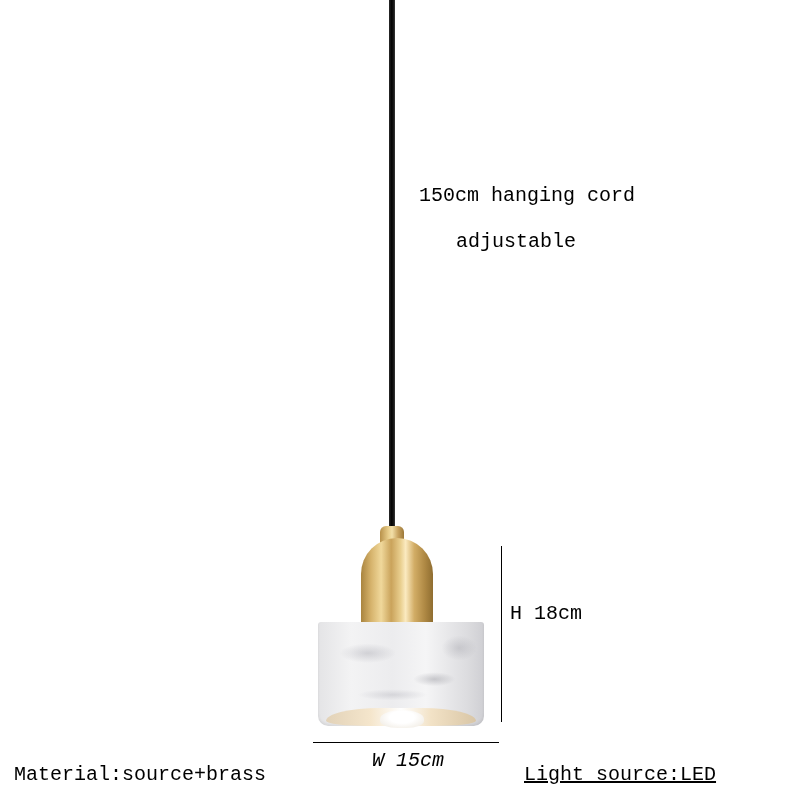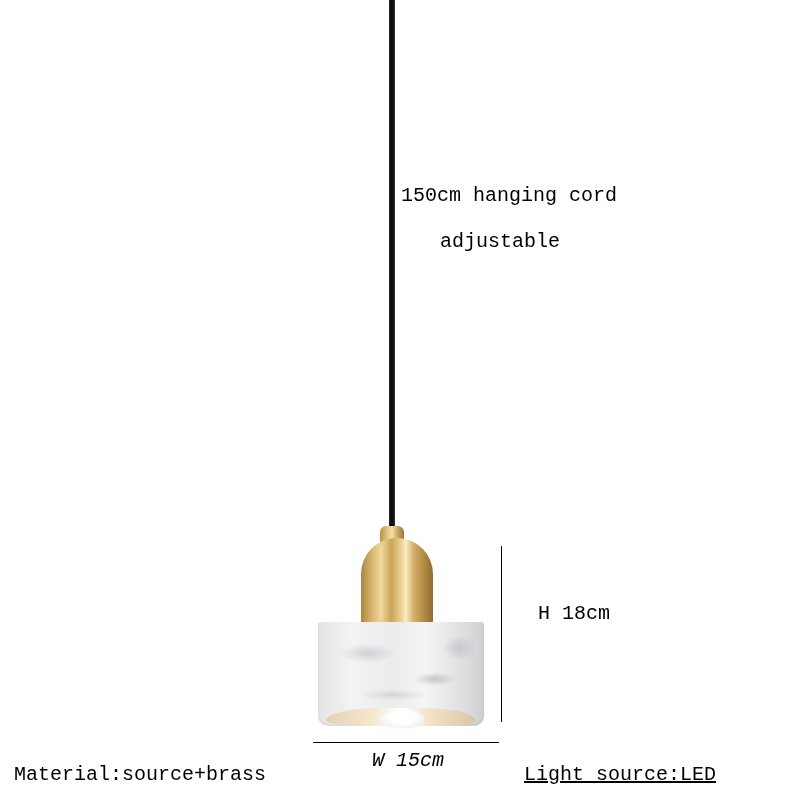--- a/index.html
+++ b/index.html
@@ -24,23 +24,23 @@
 </head>
 <body>
 
 <div class="abs cord"></div>
 <div class="abs collar"></div>
 <div class="abs cap"></div>
 <div class="abs shade"></div>
 <div class="abs shade-bottom"></div>
 <div class="abs bulb"></div>
 
-<div class="abs label" style="left:401px; top:184px;">150cm hanging cord</div>
-<div class="abs label" style="left:440px; top:230px;">adjustable</div>
+<div class="abs label" style="left:419px; top:184px;">150cm hanging cord</div>
+<div class="abs label" style="left:456px; top:230px;">adjustable</div>
 
 <div class="abs vline"></div>
-<div class="abs label" style="left:538px; top:602px;">H 18cm</div>
+<div class="abs label" style="left:510px; top:602px;">H 18cm</div>
 
 <div class="abs hline"></div>
 <div class="abs label" style="left:372px; top:749px;font-style:italic;">W 15cm</div>
 
 <div class="abs label" style="left:14px; top:763px;">Material:source+brass</div>
 <div class="abs label" style="left:524px; top:763px;text-decoration:underline;">Light source:LED</div>
 
 </body></html>

